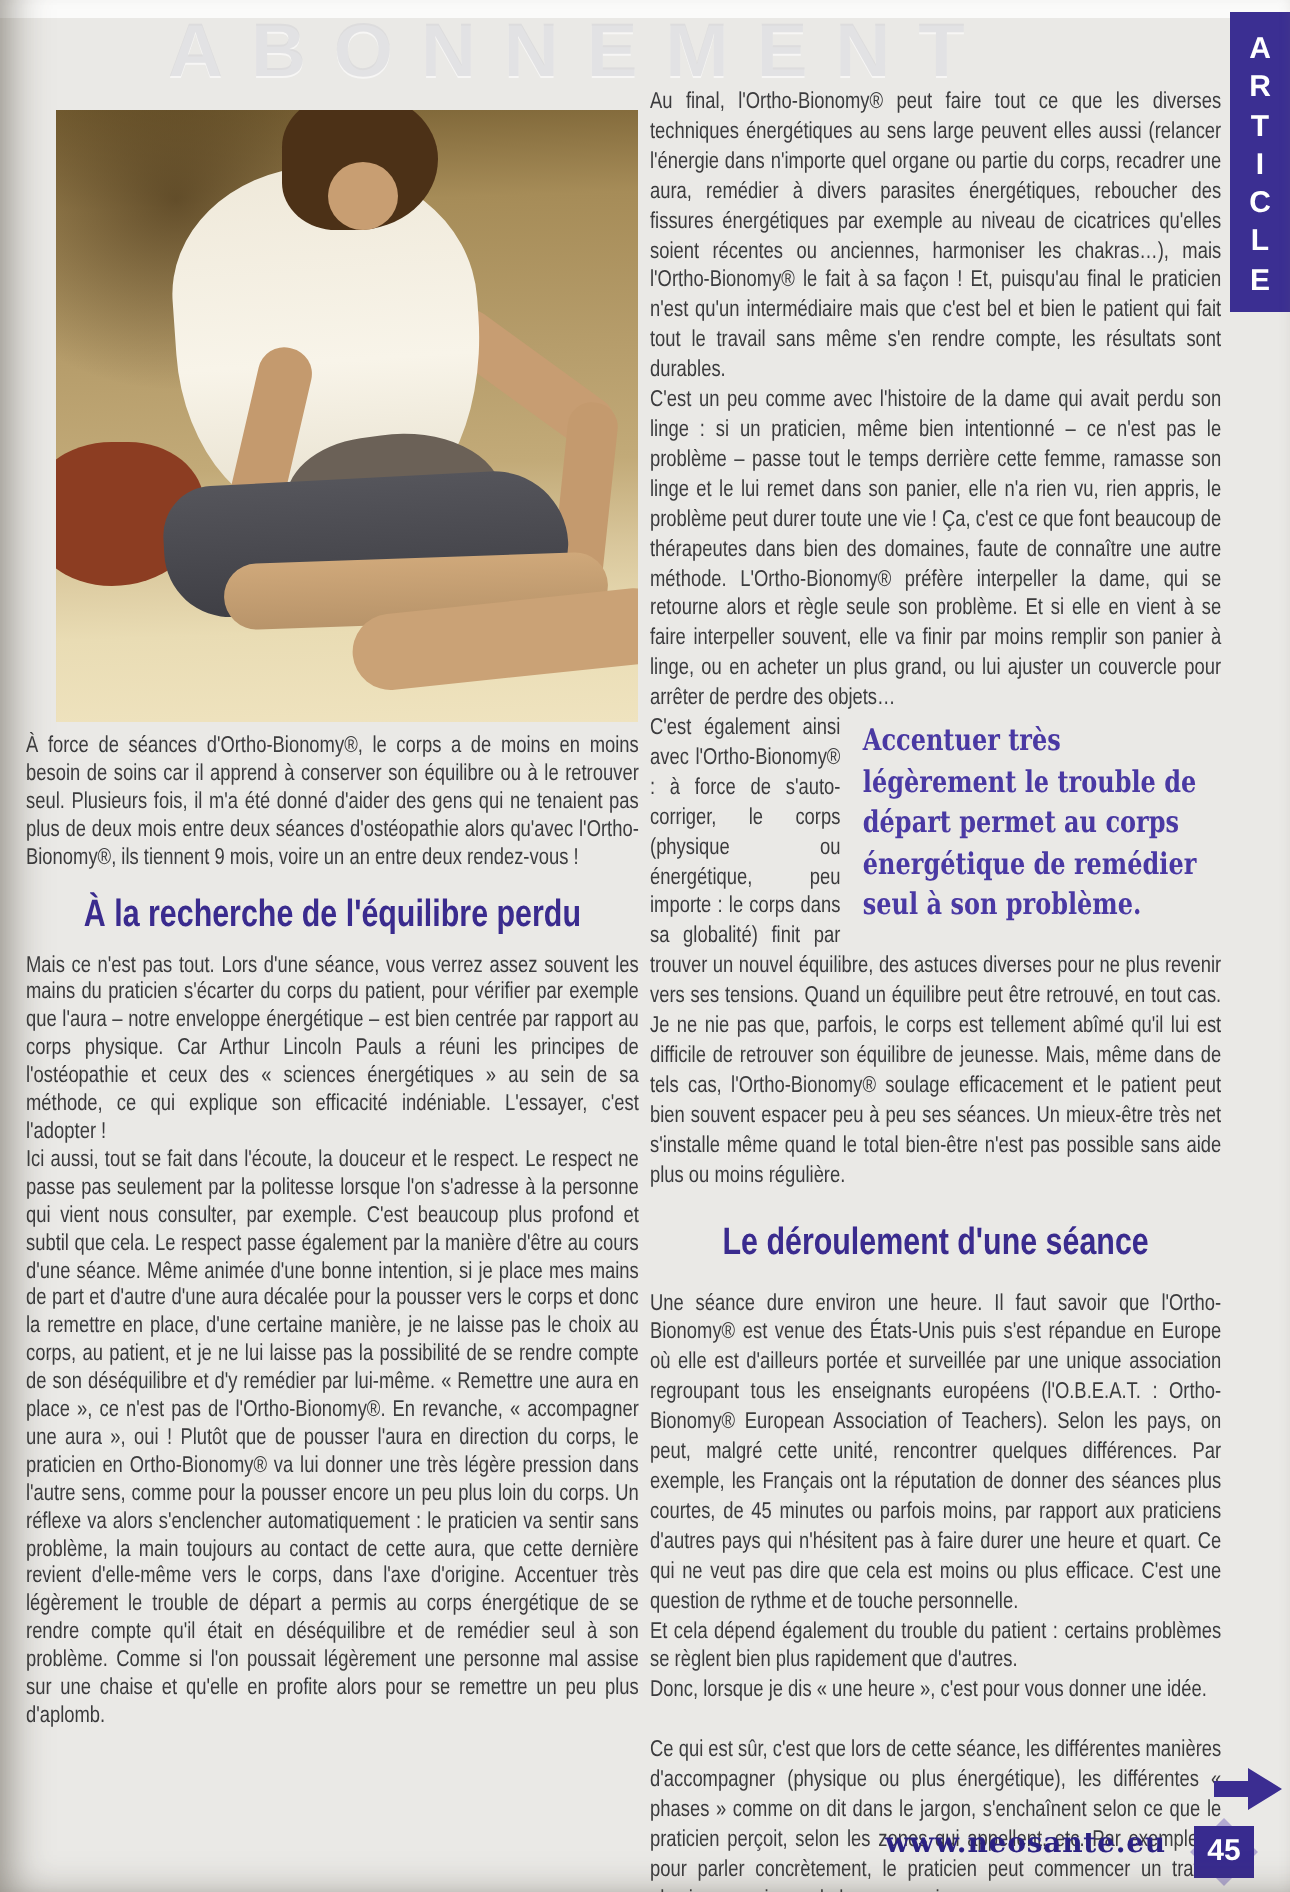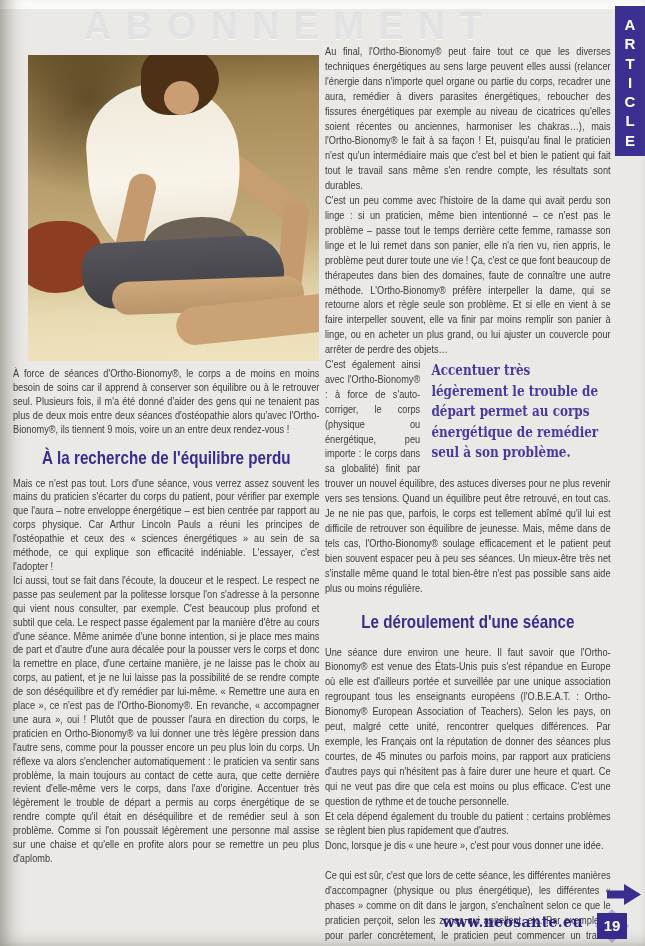--- a/index.html
+++ b/index.html
@@ -126,17 +126,17 @@
   <div class="cont-arrow">
     <svg width="34" height="21" viewBox="0 0 34 21" xmlns="http://www.w3.org/2000/svg">
       <path d="M0 6.5 L17 6.5 L17 0 L34 10.5 L17 21 L17 14.5 L0 14.5 Z" fill="#3b2d91"></path>
     </svg>
   </div>
 
   <span class="site">www.neosante.eu</span>
 
   <div class="badge-wrap">
     <div class="diamond"></div>
-    <div class="badge">19</div>
+    <div class="badge">45</div>
   </div>
 
   <div class="edge-shade"></div>
 </div>
 
 </body></html>

